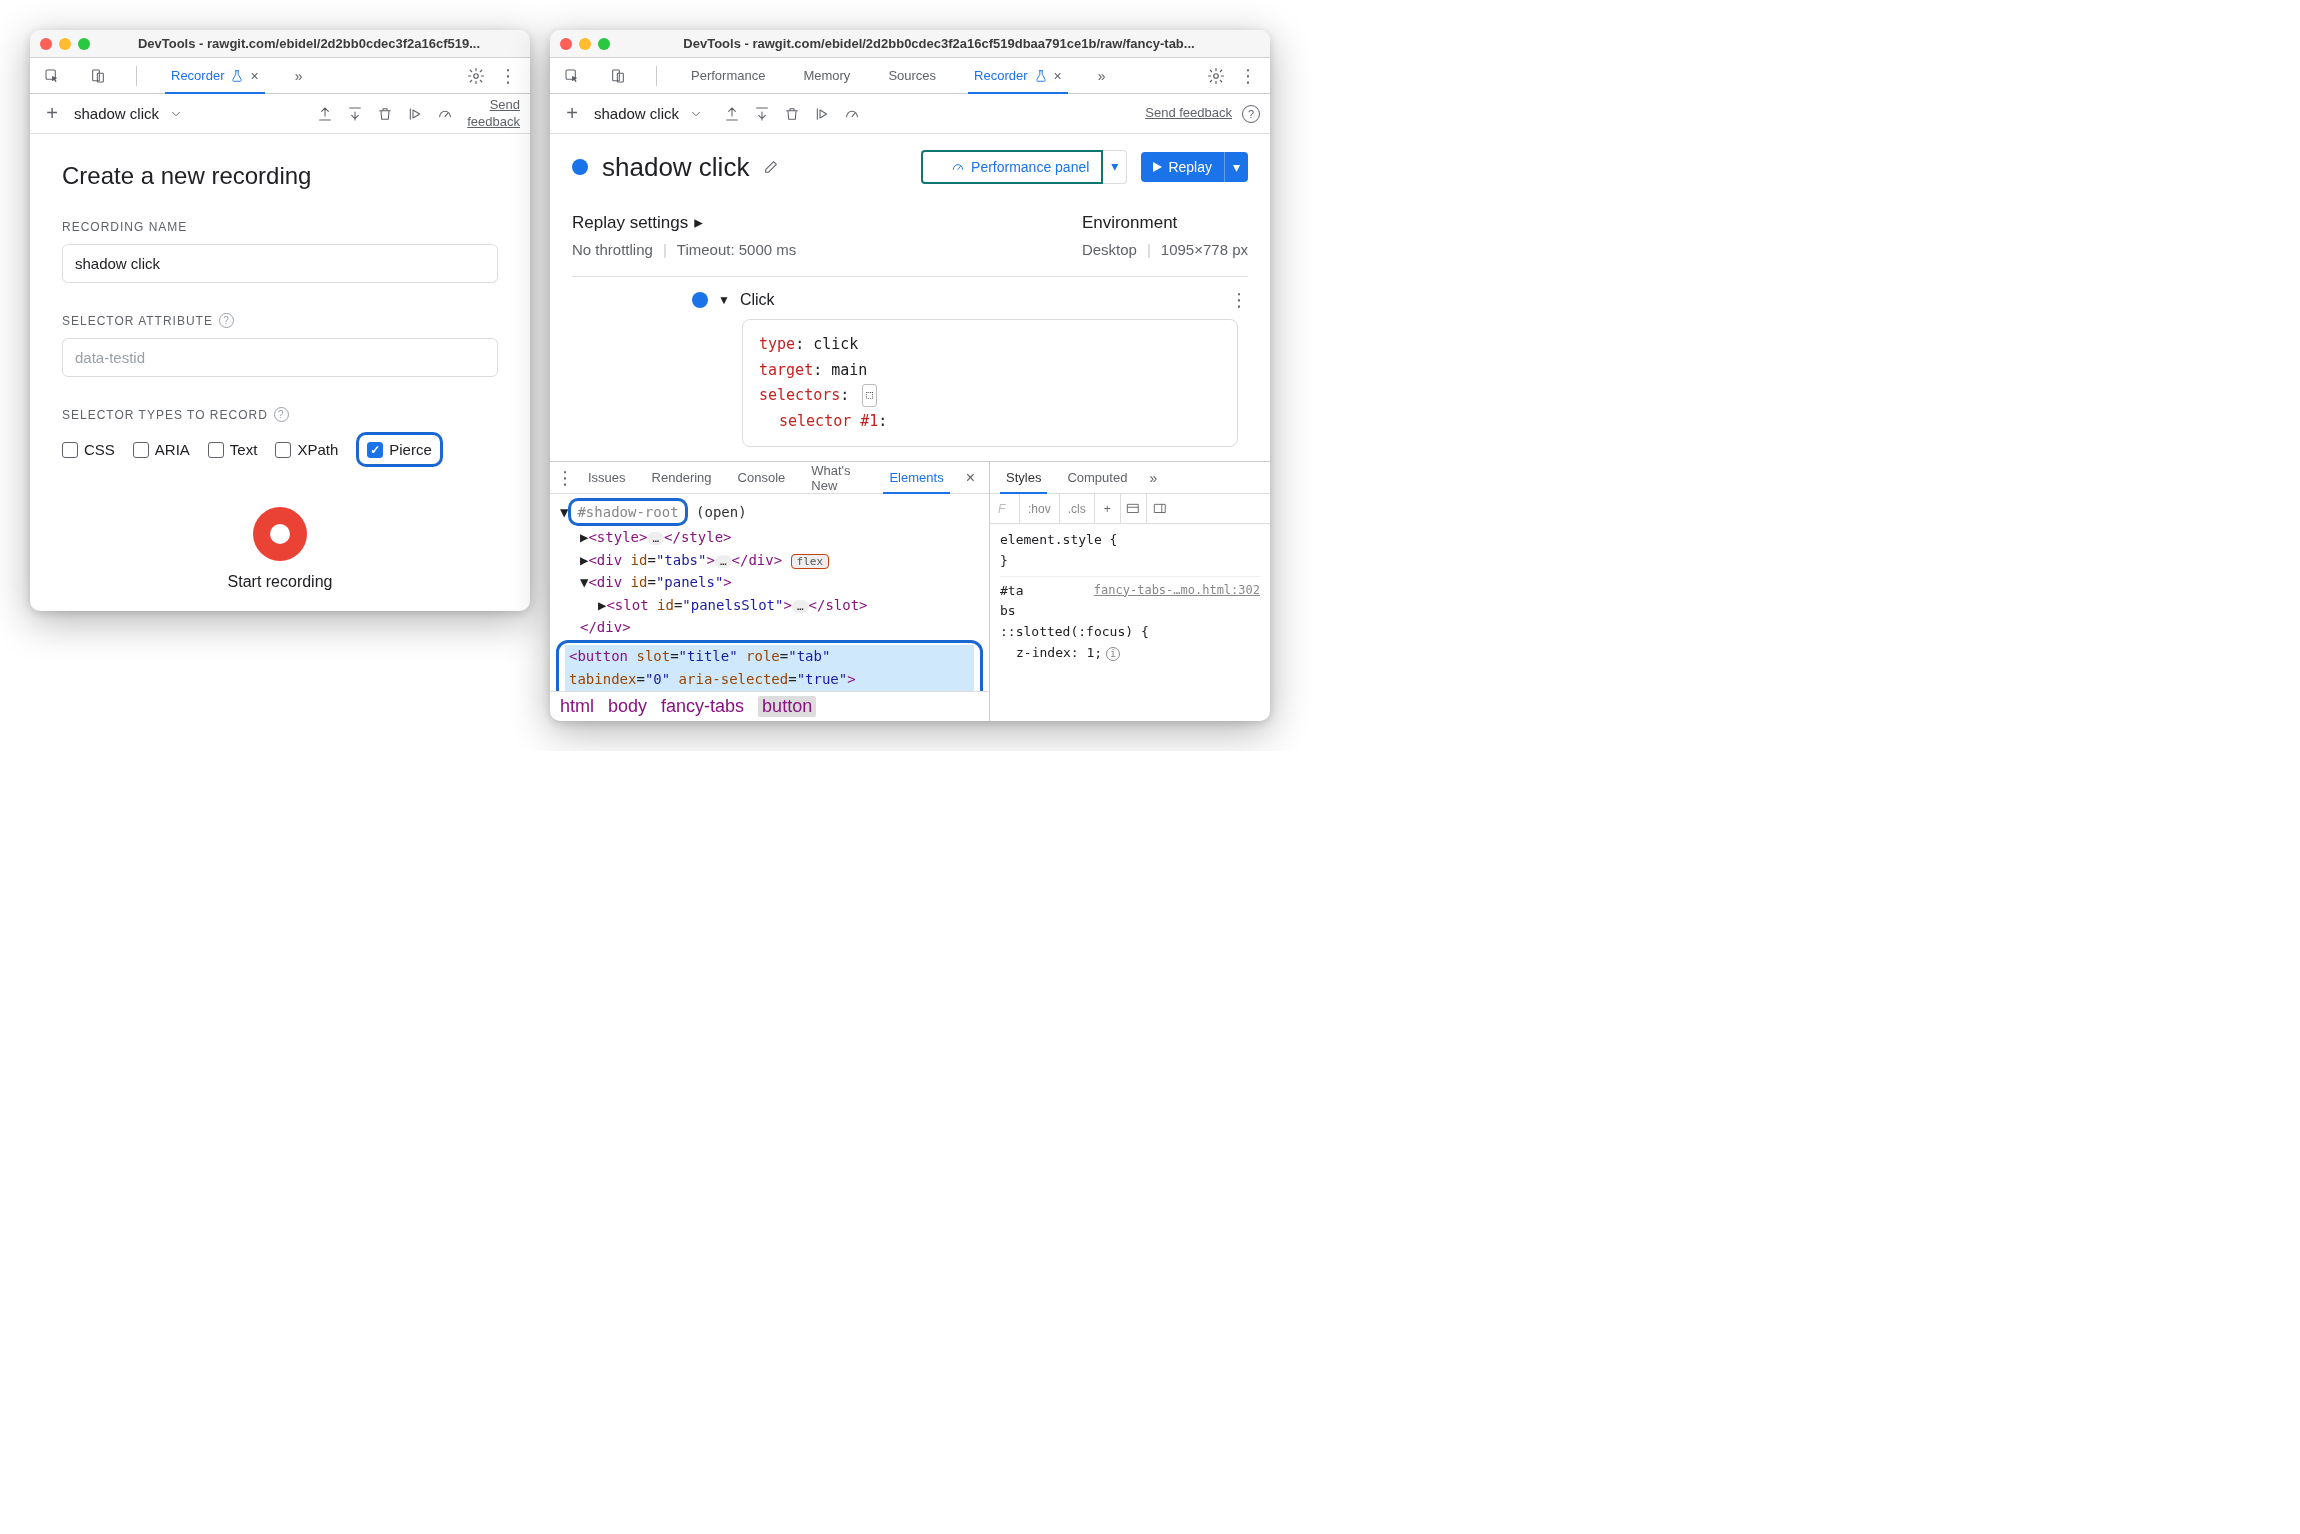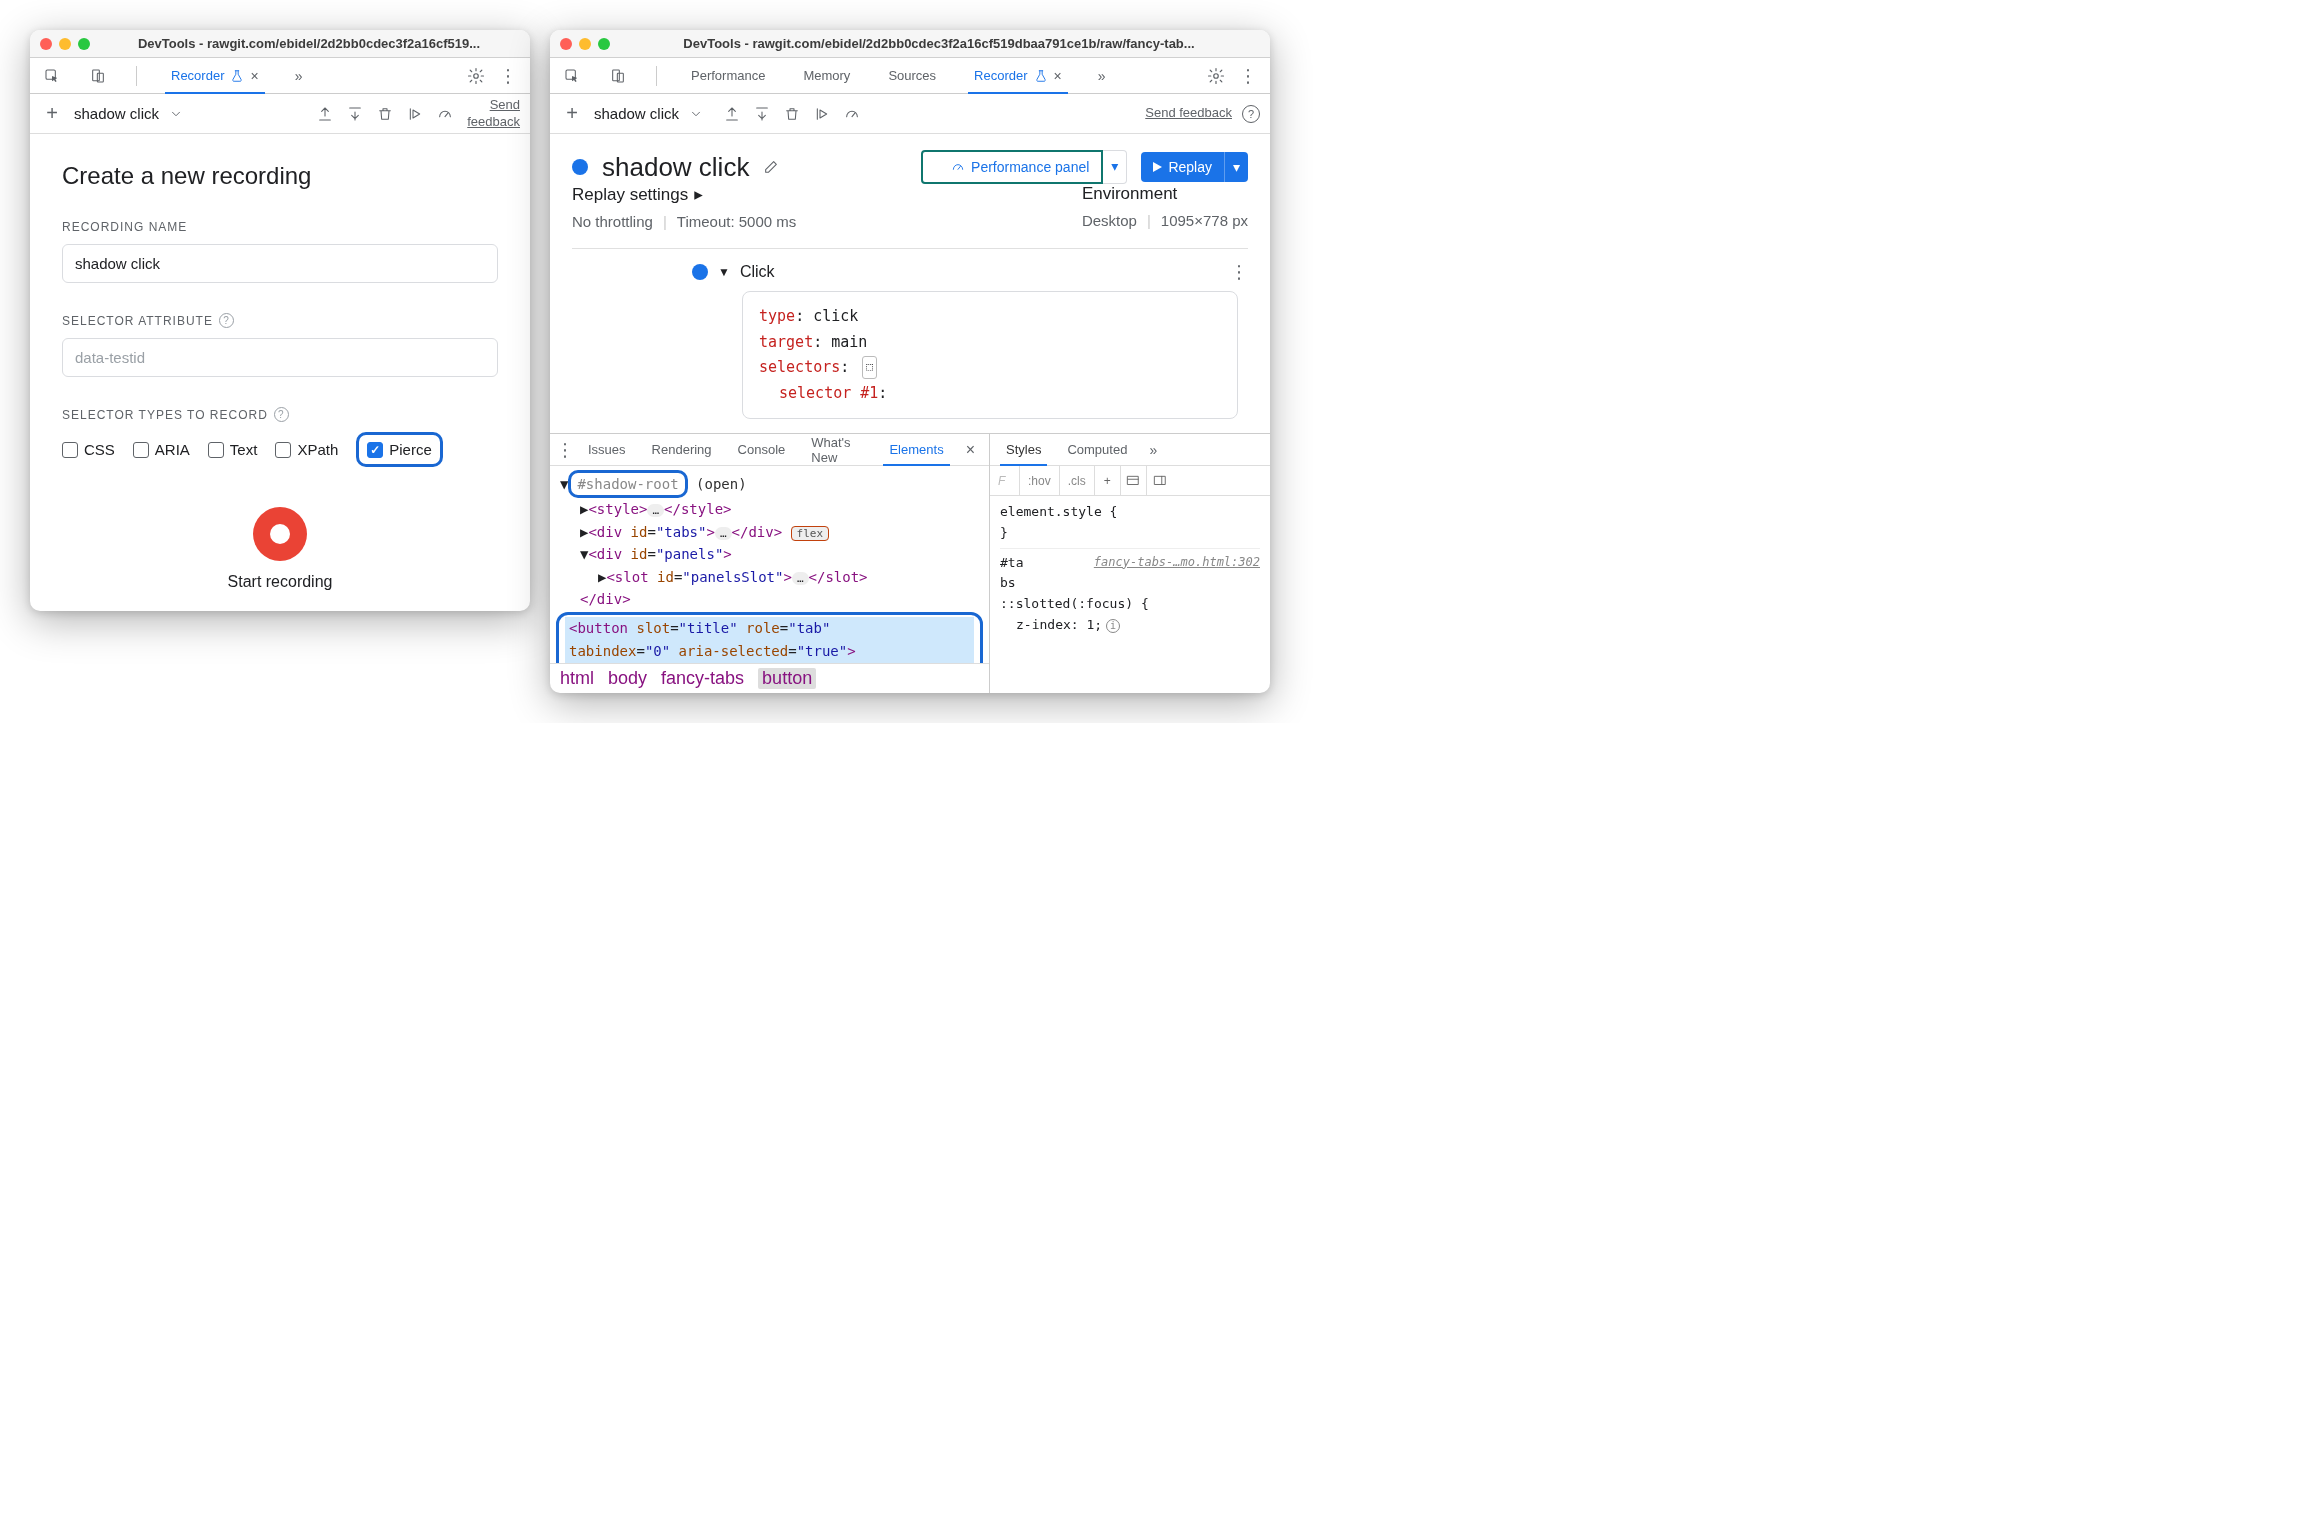--- a/index.html
+++ b/index.html
@@ -128,21 +128,21 @@
   .btn{font-size:14px;border-radius:4px;padding:7px 12px;display:flex;align-items:center;gap:6px;}
   .btn.outline{border:2px solid #0f766e;color:#1a73e8;background:#fff;padding-left:28px;}
   .btn.primary{background:#1a73e8;color:#fff;}
   .btn.primary .tri{width:0;height:0;border-left:9px solid #fff;border-top:5px solid transparent;border-bottom:5px solid transparent;}
   .btn-group{display:flex;}
   .btn-group .btn.primary{border-radius:4px 0 0 4px;}
   .btn-group .caret-btn{background:#1a73e8;color:#fff;border-radius:0 4px 4px 0;padding:7px 8px;border-left:1px solid rgba(255,255,255,0.3);}
   .btn-group.outline-g .btn.outline{border-radius:4px 0 0 4px;}
   .btn-group.outline-g .caret-btn{background:#fff;border:1px solid #dadce0;border-left:none;color:#1a73e8;border-radius:0 4px 4px 0;padding:7px 8px;}
 
-  .settings-bar{display:flex;align-items:flex-start;gap:40px;border-bottom:1px solid #e0e0e0;padding-bottom:18px;}
+  .settings-bar{display:flex;align-items:center;gap:40px;margin-top:28px;border-bottom:1px solid #e0e0e0;padding-bottom:18px;}
   .settings-col .hdr{font-size:17px;font-weight:400;margin-bottom:8px;display:flex;align-items:center;gap:6px;}
   .settings-col .sub{font-size:15px;color:#5f6368;display:flex;gap:10px;}
   .vline{color:#ccc;}
 
   .step-row{display:flex;align-items:center;gap:10px;padding:12px 0 8px 120px;position:relative;}
   .step-dot{width:16px;height:16px;border-radius:50%;background:#1a73e8;}
   .step-arrow{font-size:12px;}
   .step-kebab{margin-left:auto;font-size:18px;color:#5f6368;}
   .step-card{
     margin-left:170px;margin-right:10px;
@@ -186,21 +186,21 @@
   .drawer-right{width:280px;display:flex;flex-direction:column;}
   .style-tabs{display:flex;align-items:center;border-bottom:1px solid #ddd;height:32px;padding:0 4px;gap:2px;}
   .style-tabs .stab{padding:0 12px;font-size:13px;color:#5f6368;height:100%;display:flex;align-items:center;position:relative;}
   .style-tabs .stab.active{color:#333;}
   .style-tabs .stab.active::after{content:"";position:absolute;bottom:-1px;left:6px;right:6px;height:2px;background:#1a73e8;}
   .filter-bar{display:flex;align-items:center;border-bottom:1px solid #ddd;height:30px;font-size:12px;}
   .filter-bar .f{padding:0 8px;color:#888;border-right:1px solid #ddd;height:100%;display:flex;align-items:center;}
   .filter-bar .f.lbl{color:#bbb;font-style:italic;flex:0 0 30px;}
   .filter-bar .ico{width:26px;display:flex;align-items:center;justify-content:center;height:100%;border-right:1px solid #ddd;color:#666;}
   .styles-body{flex:1;padding:6px 10px;font-family:ui-monospace,Menlo,monospace;font-size:13px;line-height:1.6;overflow:hidden;}
-  .styles-body .src{float:right;color:#888;text-decoration:underline;font-size:12px;font-style:italic;}
+  .styles-body .src{float:right;color:#888;text-decoration:underline;font-size:12px;}
   .styles-body .prop{padding-left:16px;}
   .info-i{display:inline-flex;width:14px;height:14px;border:1px solid #888;border-radius:50%;align-items:center;justify-content:center;font-size:10px;color:#888;margin-left:4px;}
   svg{stroke:currentColor;fill:none;stroke-width:1.6;stroke-linecap:round;stroke-linejoin:round;}
 </style>
 </head>
 <body>
 
 <div class="window left">
   <div class="titlebar">
     <div class="traffic">

